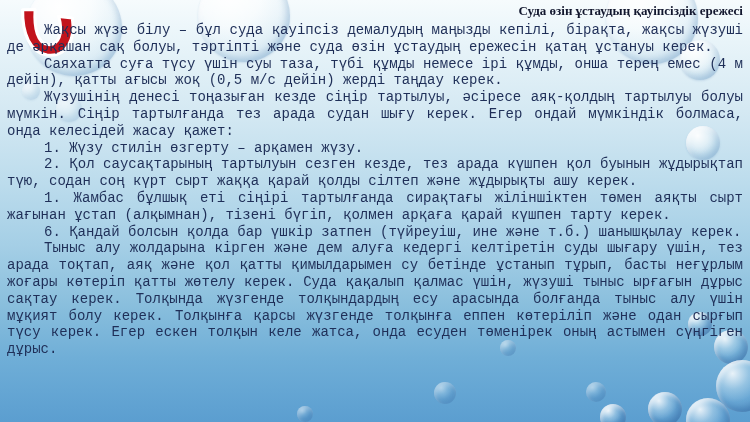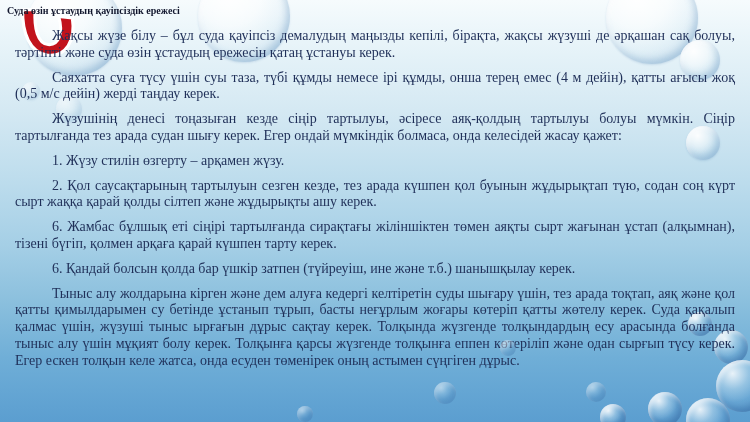--- a/index.html
+++ b/index.html
@@ -27,24 +27,24 @@
     box-shadow:inset -3px -4px 7px rgba(40,90,150,0.45),
                inset 2px 3px 4px rgba(255,255,255,0.75);
   }
   .bubble.faint{opacity:0.55;}
   .logo{position:absolute;left:18px;top:4px;width:62px;height:58px;transform:rotate(-6deg);}
   .content{
     position:relative;z-index:2;padding:2px 7px 0 7px;
     color:#1f2f58;font-size:14px;line-height:16.8px;
   }
   h1{
-    margin:0 0 2px 0;text-align:left;
-    font-size:10px;line-height:18px;font-weight:bold;color:#12172e;
+    margin:0 0 2px 0;text-align:right;
+    font-size:13px;line-height:18px;font-weight:bold;color:#12172e;
   }
-  p{margin:8px;text-align:justify;text-indent:37px;}
+  p{margin:0;text-align:justify;text-indent:37px;font-family:Liberation Mono, monospace;}
   p.justify-all{text-align-last:justify;}
   .fg-bubbles{position:absolute;inset:0;z-index:3;pointer-events:none;}
 </style>
 </head>
 <body>
 
 <div class="slide">
 
   <div class="bubble-layer">
     <i class="bubble" style="left:26px;top:-20px;width:96px;height:96px;"></i>
@@ -66,21 +66,21 @@
     <path d="M7 3 C4 26 10 45 26 49 C44 53 55 38 54 16 L41 13 C44 30 38 41 28 39 C18 37 16 22 19 4 Z" fill="#c2131c" stroke="#ffffff" stroke-width="3" stroke-linejoin="round"></path>
   </svg>
 
   <div class="content">
     <h1>Суда өзін ұстаудың қауіпсіздік ережесі</h1>
     <p>Жақсы жүзе білу – бұл суда қауіпсіз демалудың маңызды кепілі, бірақта, жақсы жүзуші де әрқашан сақ болуы, тәртіпті және суда өзін ұстаудың ережесін қатаң ұстануы керек.</p>
     <p>Саяхатта суға түсу үшін суы таза, түбі құмды немесе ірі құмды, онша терең емес (4 м дейін), қатты ағысы жоқ (0,5 м/с дейін) жерді таңдау керек.</p>
     <p>Жүзушінің денесі тоңазыған кезде сіңір тартылуы, әсіресе аяқ-қолдың тартылуы болуы мүмкін. Сіңір тартылғанда тез арада судан шығу керек. Егер ондай мүмкіндік болмаса, онда келесідей жасау қажет:</p>
     <p>1. Жүзу стилін өзгерту – арқамен жүзу.</p>
     <p>2. Қол саусақтарының тартылуын сезген кезде, тез арада күшпен қол буынын жұдырықтап түю, содан соң күрт сырт жаққа қарай қолды сілтеп және жұдырықты ашу керек.</p>
-    <p>6. Жамбас бұлшық еті сіңірі тартылғанда сирақтағы жіліншіктен төмен аяқты сырт жағынан ұстап (алқымнан), тізені бүгіп, қолмен арқаға қарай күшпен тарту керек.</p>
+    <p>1. Жамбас бұлшық еті сіңірі тартылғанда сирақтағы жіліншіктен төмен аяқты сырт жағынан ұстап (алқымнан), тізені бүгіп, қолмен арқаға қарай күшпен тарту керек.</p>
     <p>6. Қандай болсын қолда бар үшкір затпен (түйреуіш, ине және т.б.) шанышқылау керек.</p>
     <p>Тыныс алу жолдарына кірген және дем алуға кедергі келтіретін суды шығару үшін, тез арада тоқтап, аяқ және қол қатты қимылдарымен су бетінде ұстанып тұрып, басты неғұрлым жоғары көтеріп қатты жөтелу керек. Суда қақалып қалмас үшін, жүзуші тыныс ырғағын дұрыс сақтау керек. Толқында жүзгенде толқындардың есу арасында болғанда тыныс алу үшін мұқият болу керек. Толқынға қарсы жүзгенде толқынға еппен көтеріліп және одан сырғып түсу керек. Егер ескен толқын келе жатса, онда есуден төменірек оның астымен сүңгіген дұрыс.</p>
   </div>
 
   <div class="fg-bubbles">
     <i class="bubble blue faint" style="position:absolute;left:434px;top:382px;width:22px;height:22px;"></i>
     <i class="bubble blue faint" style="position:absolute;left:586px;top:382px;width:20px;height:20px;"></i>
     <i class="bubble blue faint" style="position:absolute;left:500px;top:340px;width:16px;height:16px;"></i>
     <i class="bubble blue faint" style="position:absolute;left:297px;top:406px;width:16px;height:16px;"></i>
   </div>

